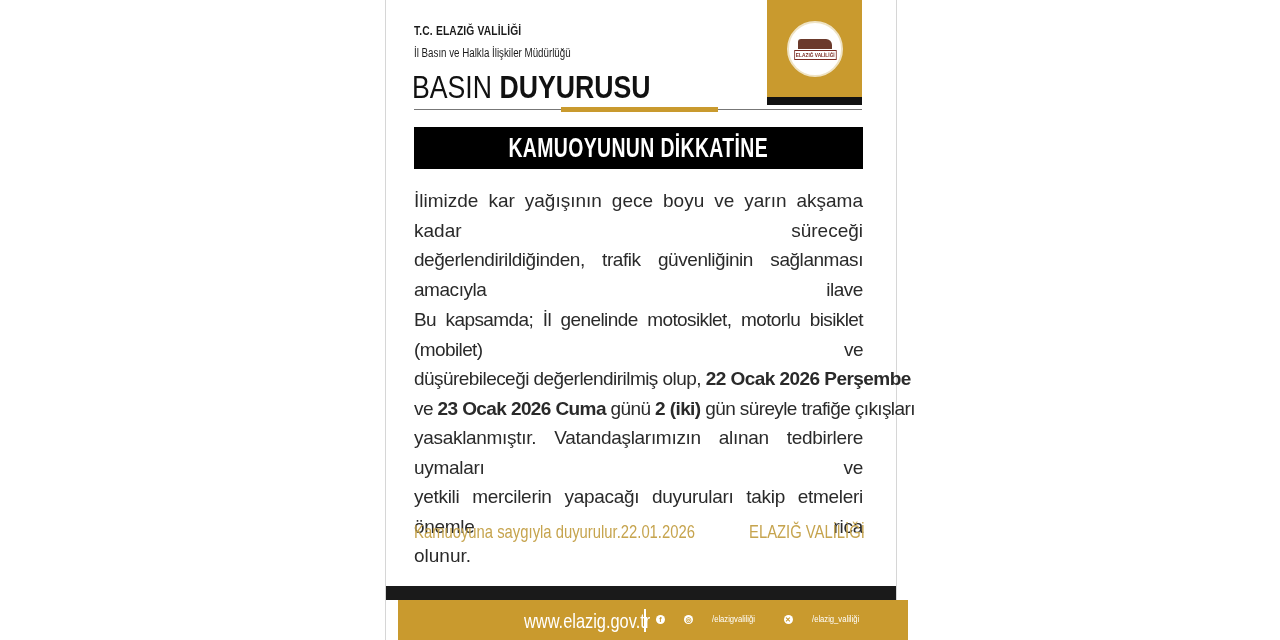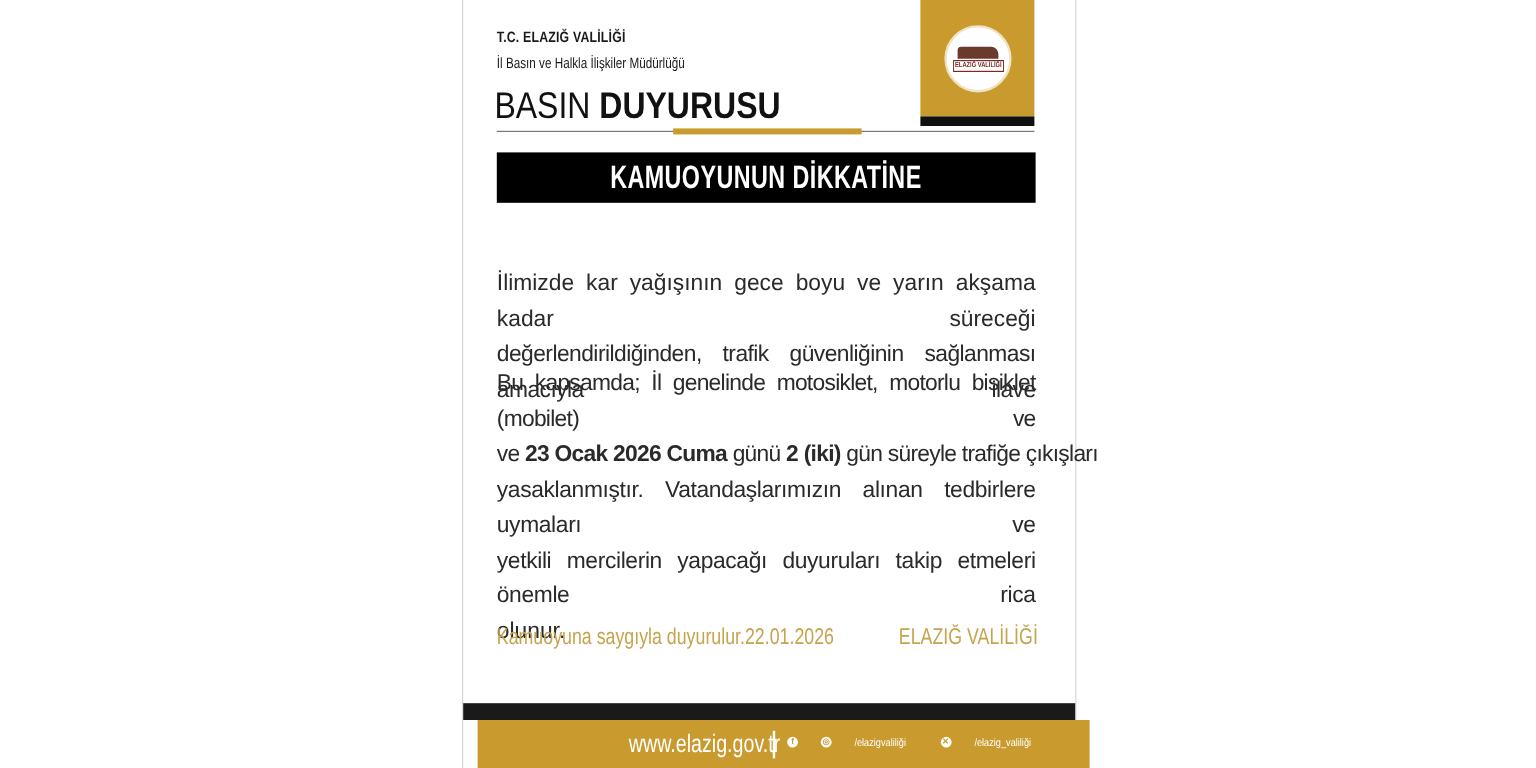--- a/index.html
+++ b/index.html
@@ -24,32 +24,32 @@
   .logo-train { width:34px; height:10px; background:#6b3a2c; border-radius:3px 6px 0 0; margin-bottom:1px; }
   .logo-text { font-size:6px; font-weight:bold; color:#7a2a22; border:1px solid #7a2a22; padding:0 1px;
                line-height:8px; white-space:nowrap; transform:scaleX(0.8); }
   .banner { position:absolute; left:28px; top:127px; width:449px; height:42px; background:#000;
             display:flex; align-items:center; justify-content:center;text-align:center; }
   .banner span { color:#fff; font-size:27px; font-weight:900; transform:scaleX(0.72);
                  white-space:nowrap; letter-spacing:0.5px; }
   .para { position:absolute; left:28px; width:449px; font-size:19px; line-height:29.5px; color:#2a2a2a; }
   .line { display:block; white-space:nowrap; transform-origin:left; }
   .just { text-align:justify; text-align-last:justify; white-space:normal; }
-  .p1 { top:186px;margin-top:36px; }
+  .p1 { top:186px; }
   .p2 { top:305px; }
   .closing { position:absolute; top:521px; font-size:19px; color:#c6a44e; white-space:nowrap;
              transform:scaleX(0.78); transform-origin:left; }
   .closing.left { left:28px; }
   .closing.right { left:363px; }
   .foot-black { position:absolute; left:0; top:586px; width:510px; height:14px; background:#1a1a1a; }
   .foot-gold { position:absolute; left:12px; top:600px; width:510px; height:40px; background:#c99a2e; }
   .foot-url { position:absolute; left:126px; top:9px; font-size:21px; color:#fff;
               transform:scaleX(0.78); transform-origin:left; white-space:nowrap; }
   .foot-sep { position:absolute; left:246px; top:9px; width:2px; height:23px; background:#fff; }
-  .foot-social { position:absolute; left:258px; top:14px; display:flex; gap:19px;
+  .foot-social { position:absolute; left:258px; top:14px; display:flex; align-items:center; gap:19px;
                  font-size:9px; color:#fff; white-space:nowrap; }
   .soc-icon { width:9px; height:9px; border-radius:50%; background:#fff; color:#c99a2e;
               font-size:7px; font-weight:bold; display:inline-flex; align-items:center;
               justify-content:center; line-height:9px; }
   .soc-handle { transform:scaleX(0.85); transform-origin:left; margin-right:2px; }
 </style>
 </head>
 <body>
 
 <div class="doc">
@@ -72,20 +72,21 @@
     <span>KAMUOYUNUN DİKKATİNE</span>
   </div>
 
   <div class="para p1">
     <span class="line just">İlimizde kar yağışının gece boyu ve yarın akşama kadar süreceği</span>
     <span class="line just" style="letter-spacing:-0.45px">değerlendirildiğinden, trafik güvenliğinin sağlanması amacıyla ilave</span>
   </div>
 
   <div class="para p2">
     <span class="line just" style="letter-spacing:-0.6px">Bu kapsamda; İl genelinde motosiklet, motorlu bisiklet (mobilet) ve</span>
+    <span class="line" style="letter-spacing:-0.55px"><span>düşürebileceği değerlendirilmiş olup, </span><b>22 Ocak 2026 Perşembe</b></span>
     <span class="line" style="letter-spacing:-0.6px"><span>ve </span><b>23 Ocak 2026 Cuma</b><span> günü </span><b>2 (iki)</b><span> gün süreyle trafiğe çıkışları</span></span>
     <span class="line just" style="letter-spacing:-0.3px">yasaklanmıştır. Vatandaşlarımızın alınan tedbirlere uymaları ve</span>
     <span class="line just" style="letter-spacing:-0.3px">yetkili mercilerin yapacağı duyuruları takip etmeleri önemle rica</span>
     <span class="line">olunur.</span>
   </div>
 
   <div class="closing left">Kamuoyuna saygıyla duyurulur.22.01.2026</div>
   <div class="closing right">ELAZIĞ VALİLİĞİ</div>
 
   <div class="foot-black"></div>

